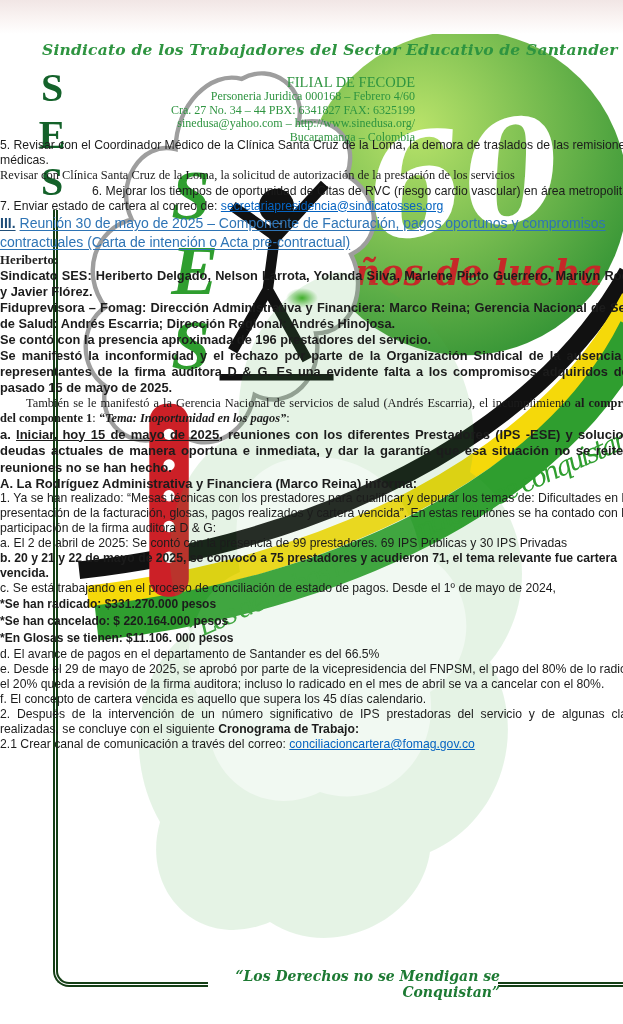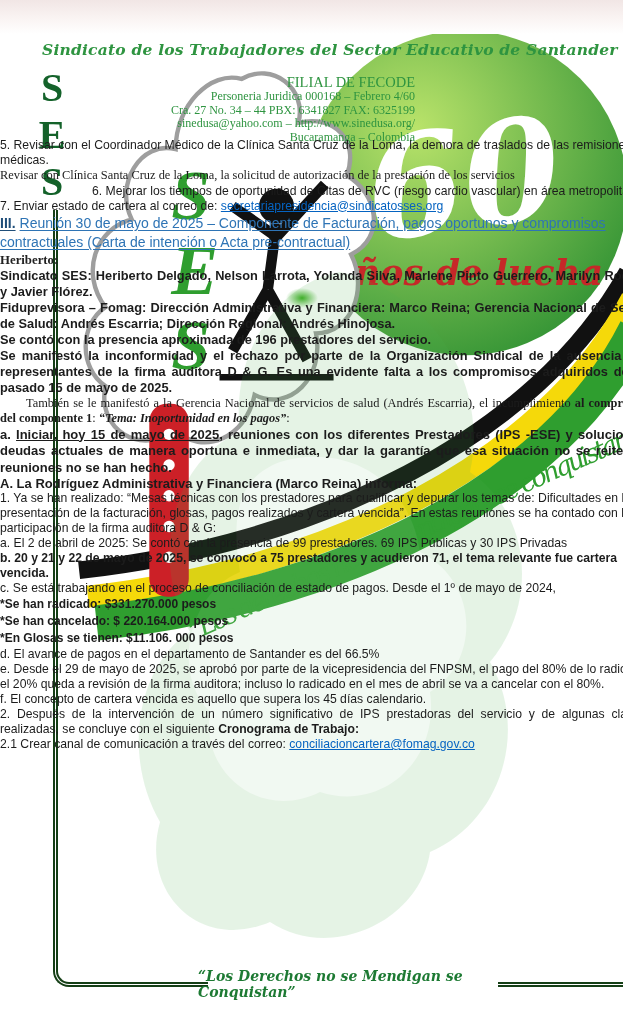--- a/index.html
+++ b/index.html
@@ -17,21 +17,21 @@
   .contact{position:absolute;left:105px;top:74px;width:310px;text-align:right;
         color:#2e9440;font-family:"Liberation Serif",serif;}
   .contact .c1{font-size:14.5px;line-height:16px;}
   .contact .c{font-size:12px;line-height:13.5px;}
   
   .borderL{position:absolute;left:53px;top:210px;width:150px;height:772px;
         border-left:5px double #153f16;border-bottom:5px double #153f16;
         border-bottom-left-radius:16px;}
   .footer-line-right{position:absolute;left:498px;right:22px;top:982px;height:0;
         border-top:5px double #153f16;}
-  .footer-motto{position:absolute;left:198px;top:968px;width:302px;text-align:left;
+  .footer-motto{position:absolute;left:198px;top:968px;width:302px;text-align:right;
         font-family:"DejaVu Serif",serif;font-style:italic;font-weight:700;
         font-size:14px;color:#1d7a33;}
   
   .watermark{position:absolute;left:130px;top:262px;width:420px;height:710px;
         opacity:.14;pointer-events:none;}
   .wm-spot{position:absolute;left:286px;top:288px;width:32px;height:20px;
         background:radial-gradient(closest-side,#3fae29,rgba(63,174,41,0));
         pointer-events:none;}
   
   .content{position:absolute;left:0;top:138px;right:0;}

